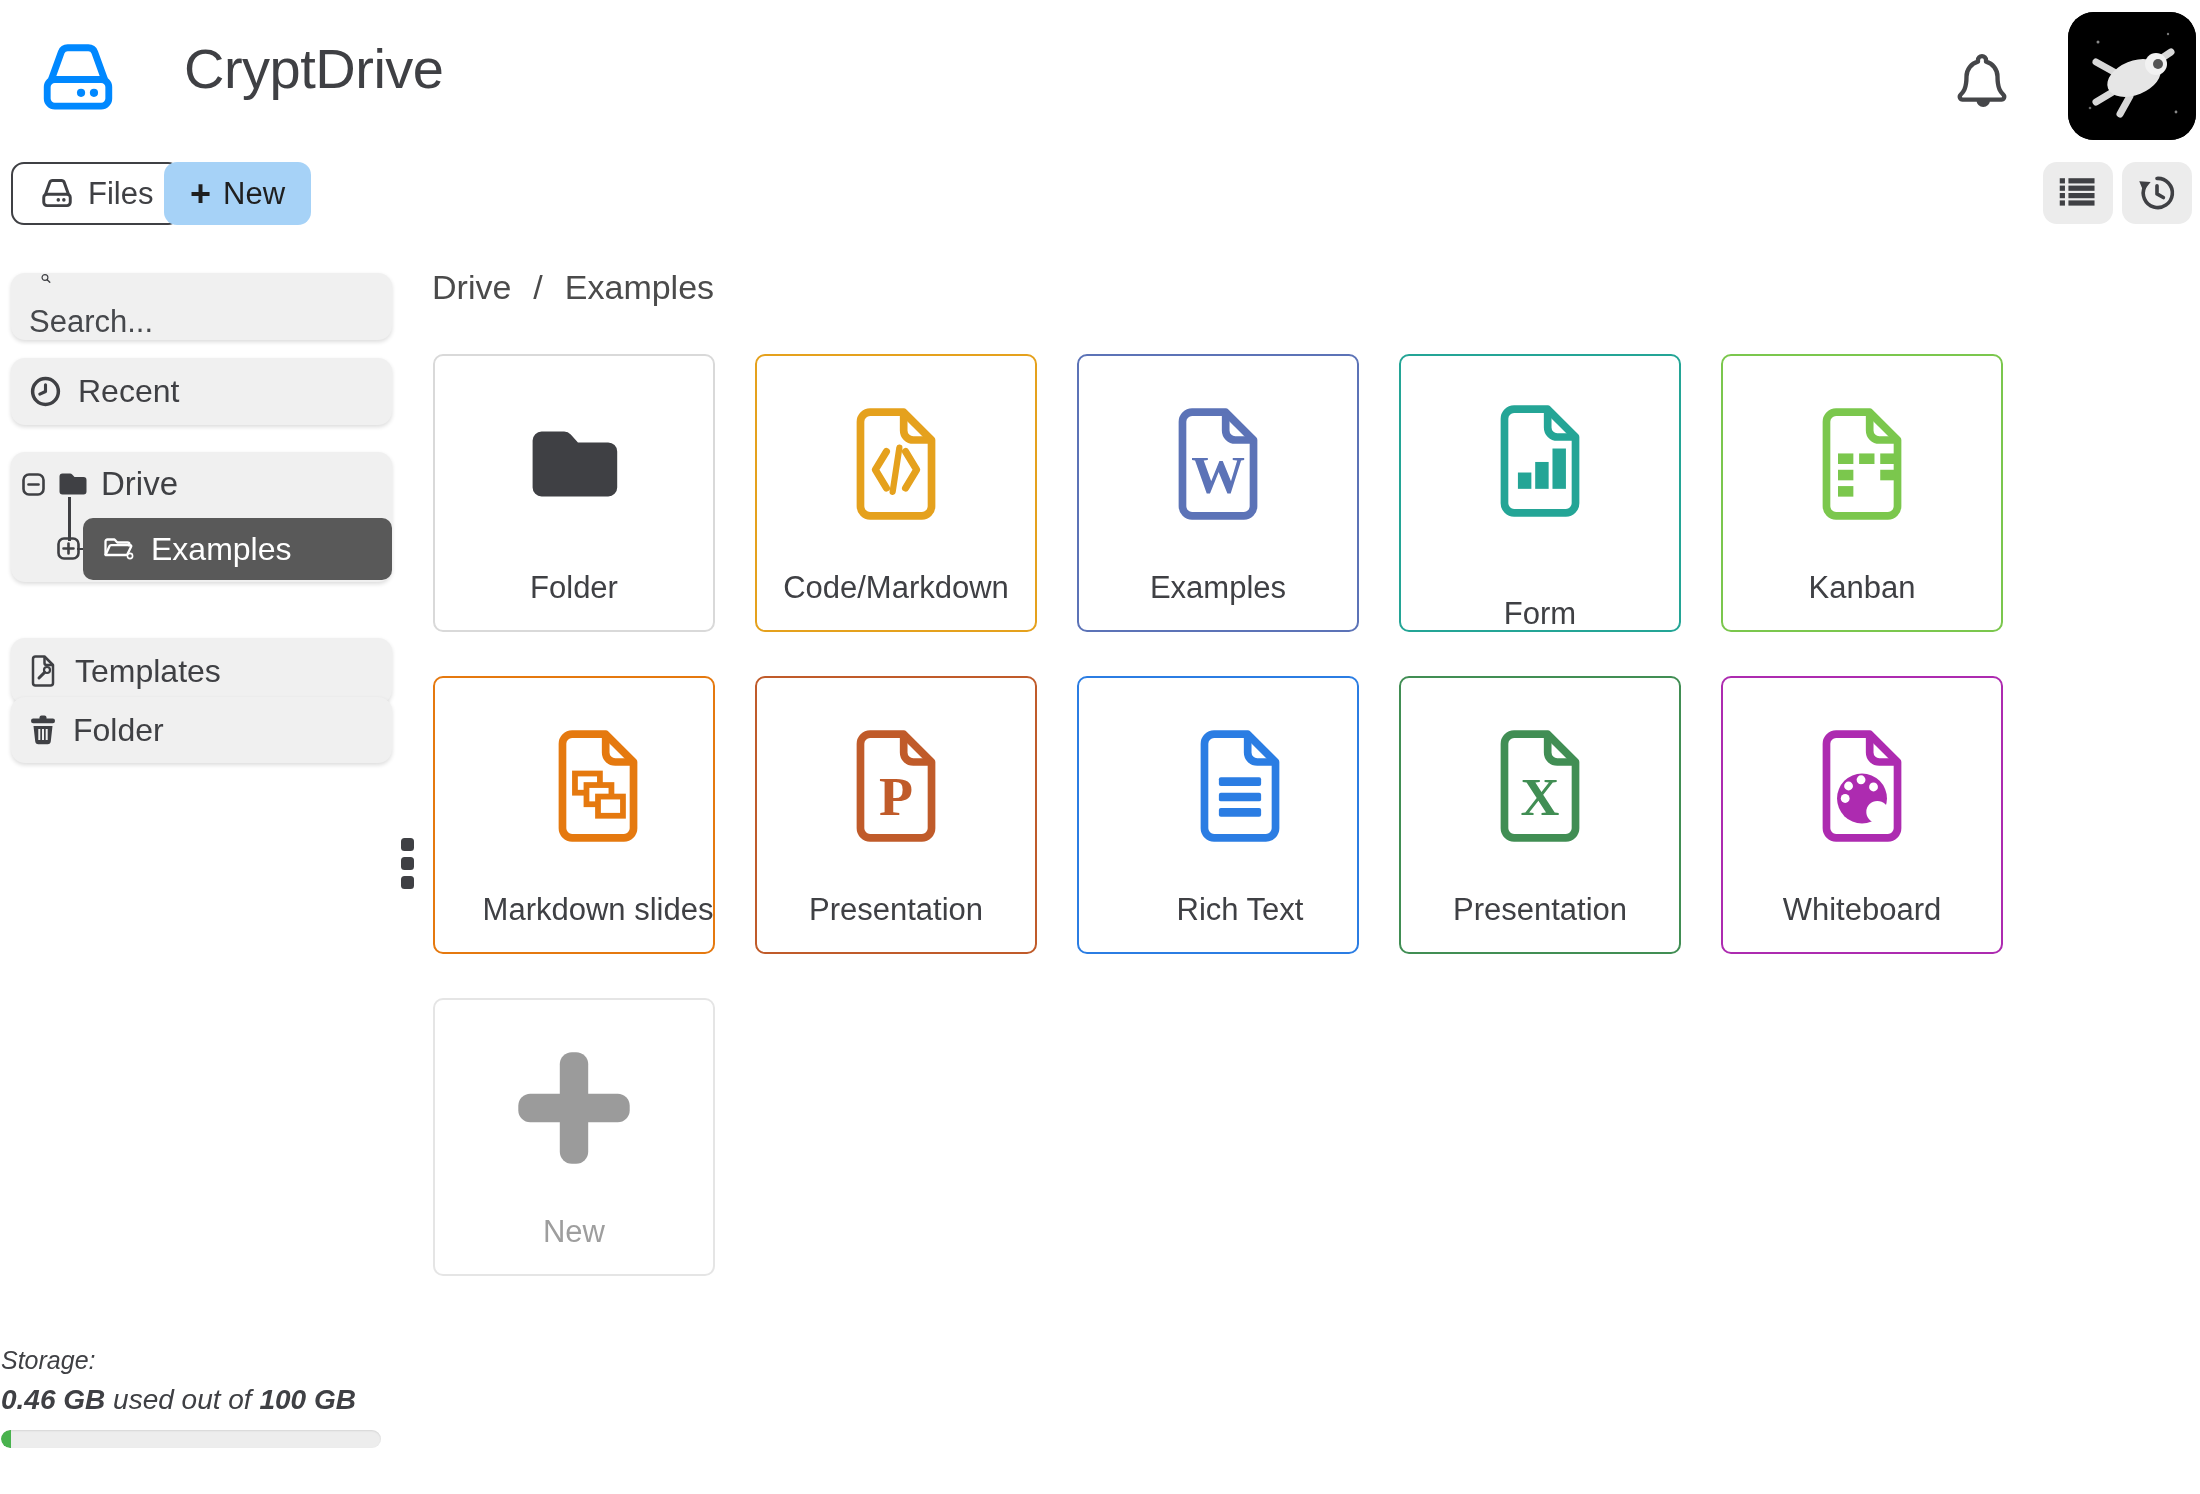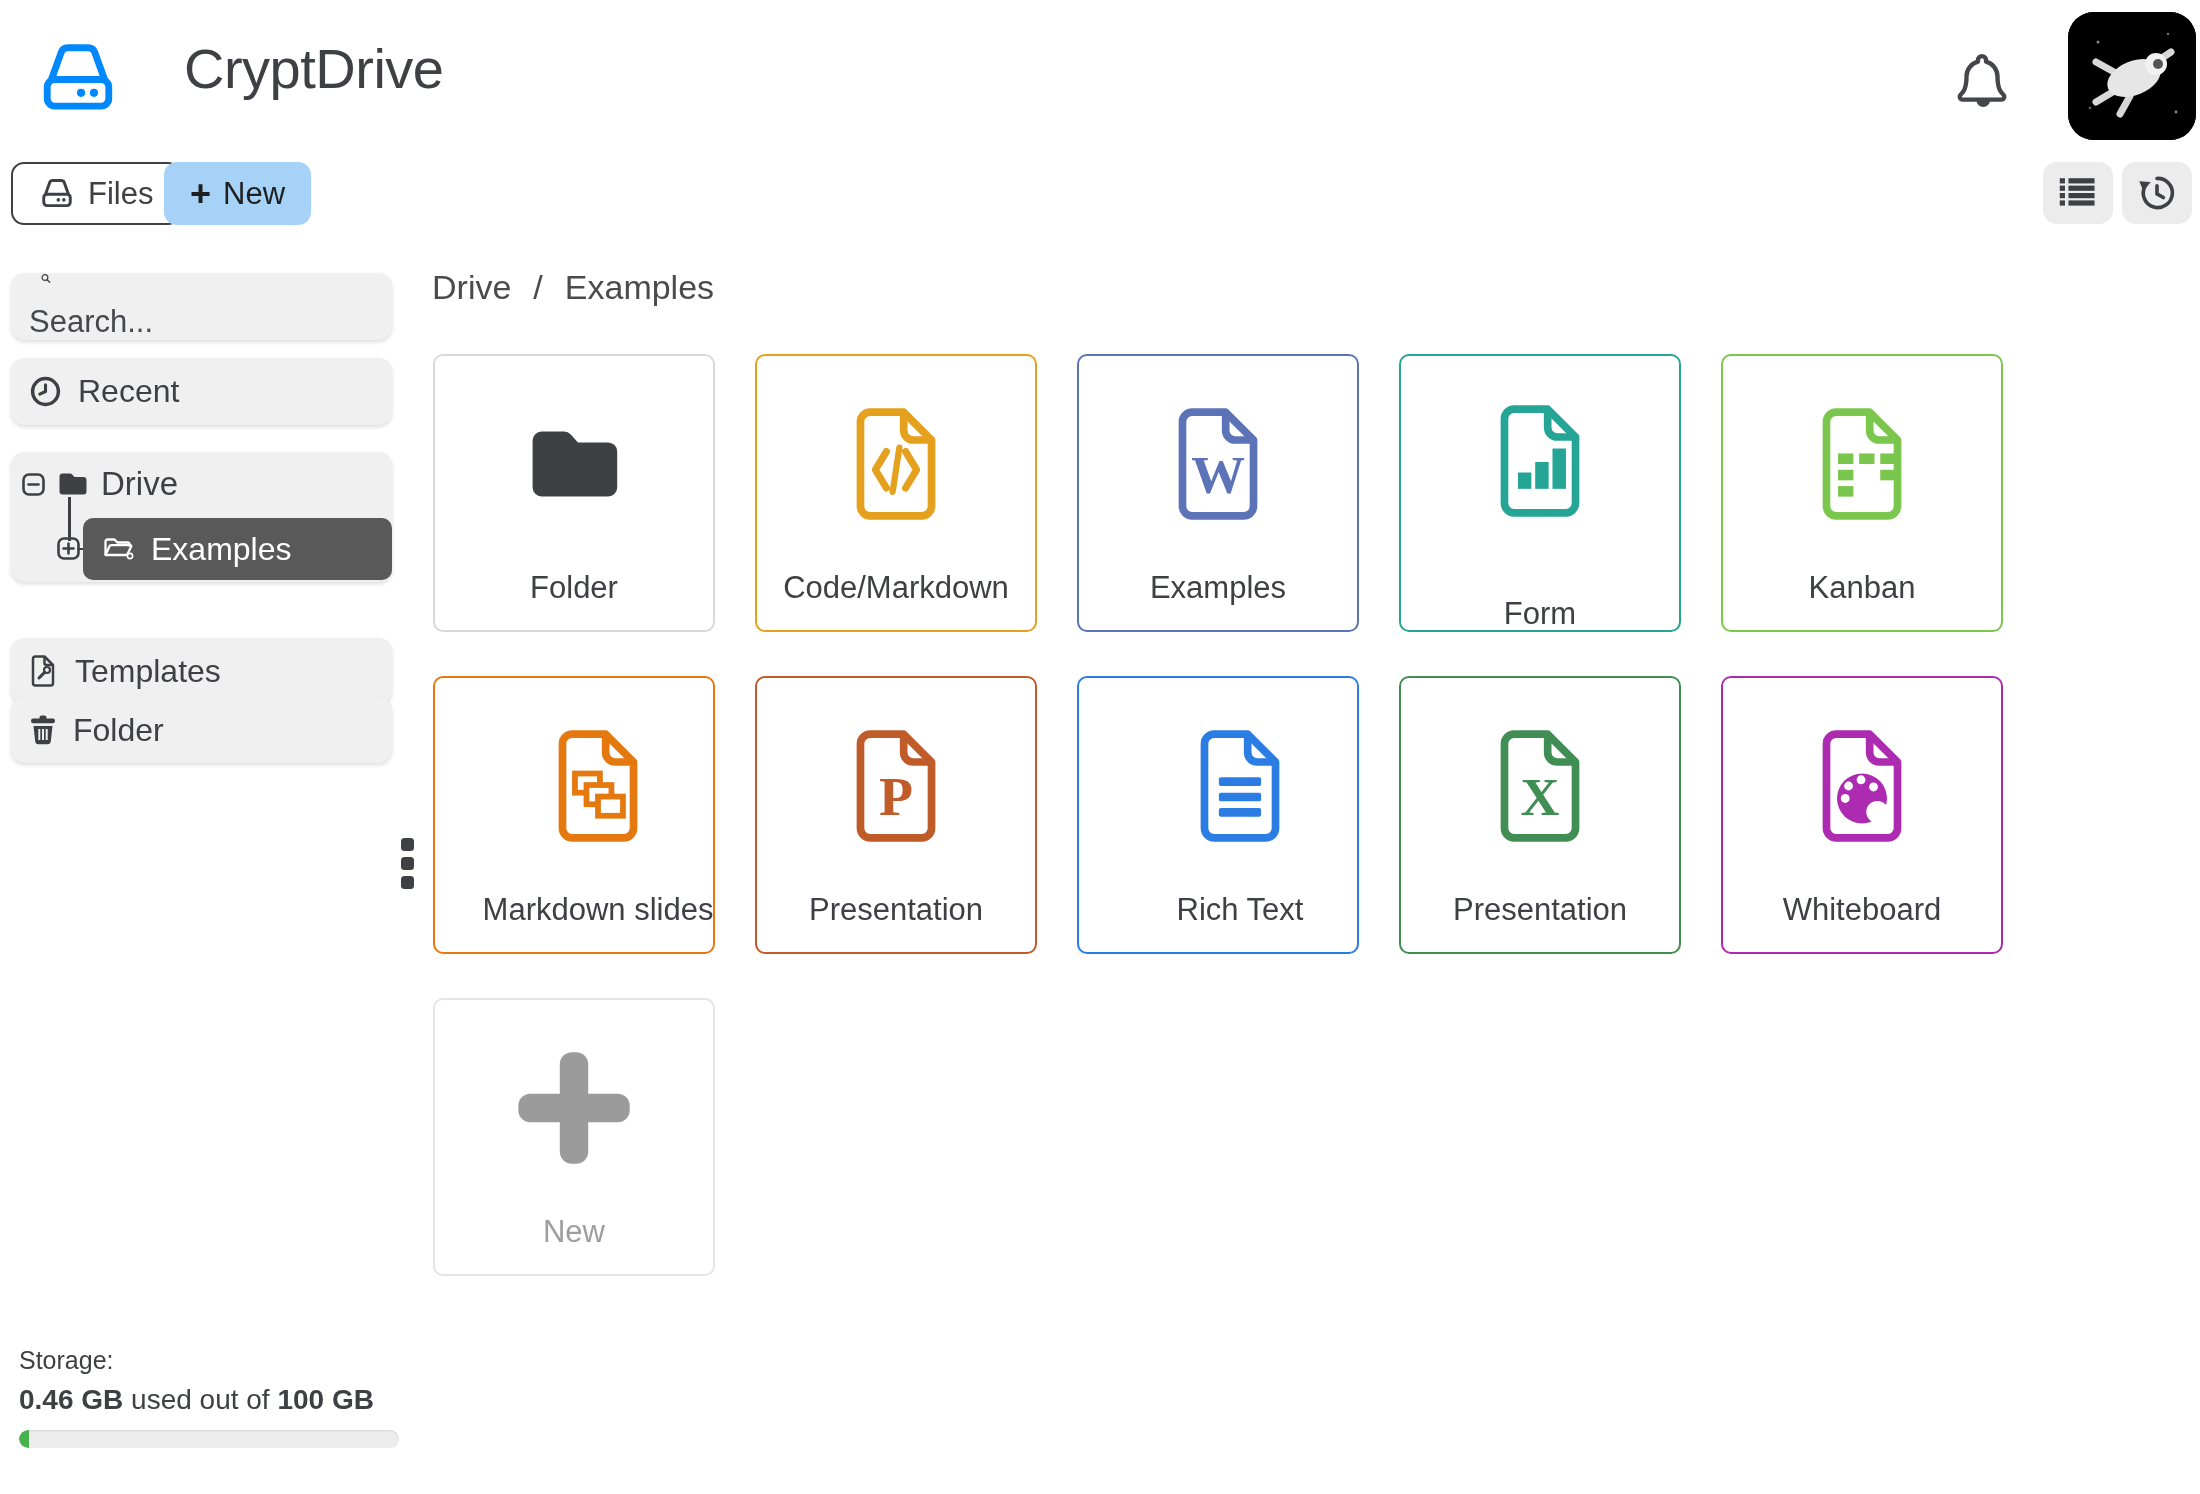--- a/index.html
+++ b/index.html
@@ -47,21 +47,21 @@
   .tree-hline { position:absolute; left:66px; top:95.5px; width:8px; height:2.5px; background:#3f4044; }
   .plus-square { position:absolute; left:46px; top:85px; cursor:pointer; }
   .examples-row { position:absolute; left:72px; top:66px; width:309px; height:62px; background:#595959;
                   border-radius:10px; display:flex; align-items:center; gap:15px; padding-left:20px;
                   color:#fff; font-size:32px; cursor:pointer; }
 
   .resize-handle { left:401px; top:838px; width:14px; cursor:col-resize; }
   .resize-handle .dot { width:13px; height:13px; border-radius:3.5px; background:#3f4044; margin-bottom:6px; }
 
   
-  .storage { left:19px; top:1346px; width:390px; }
+  .storage { left:1px; top:1346px; width:390px;font-style:italic; }
   .storage-title { font-size:25px; color:#3f4044; }
   .storage-line { margin-top:9px; font-size:28px; color:#3f4044; }
   .storage-line b { font-weight:700; }
   .storage-bar { margin-top:14px; width:380px; height:18px; border-radius:9px; background:#ededed;
                  box-shadow:inset 0 1px 2px rgba(0,0,0,0.10); overflow:hidden; }
   .storage-fill { height:100%; background:#49b24e; border-radius:9px 0 0 9px; }
 
   
   .breadcrumb { left:432px; top:268px; display:flex; gap:22px; font-size:34px; color:#4b4b4b; }
   .breadcrumb .crumb { cursor:pointer; }

